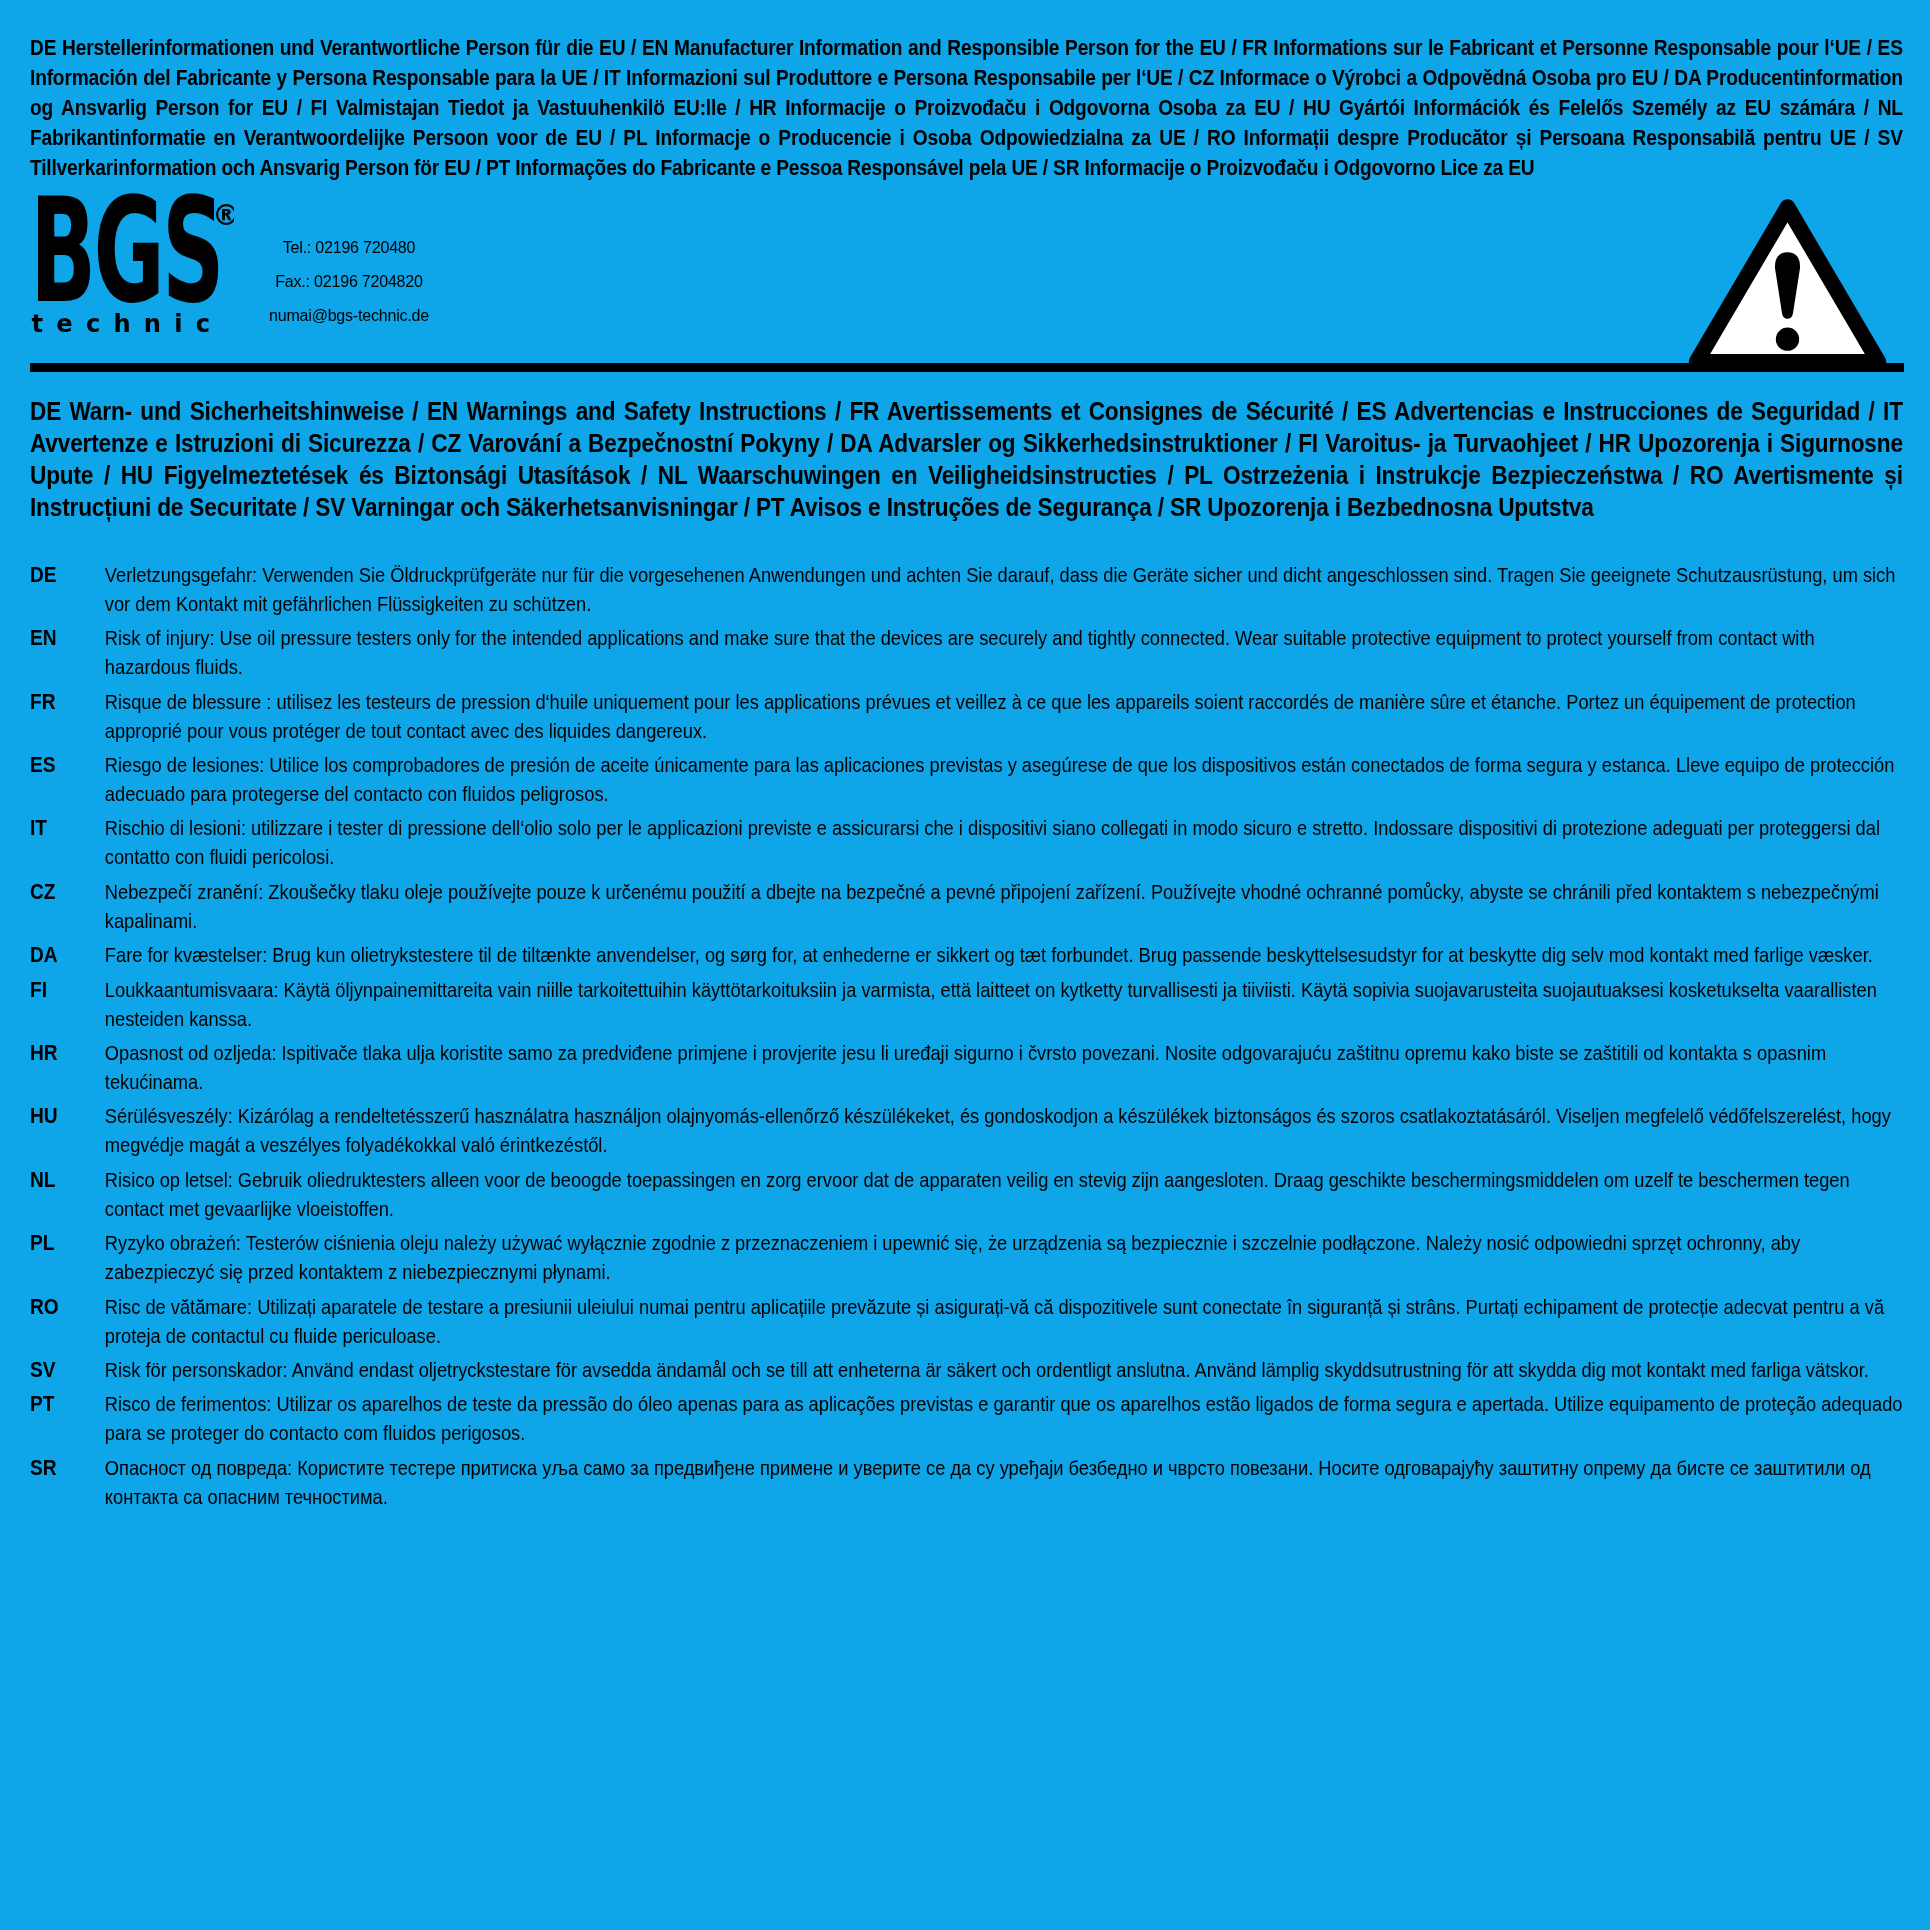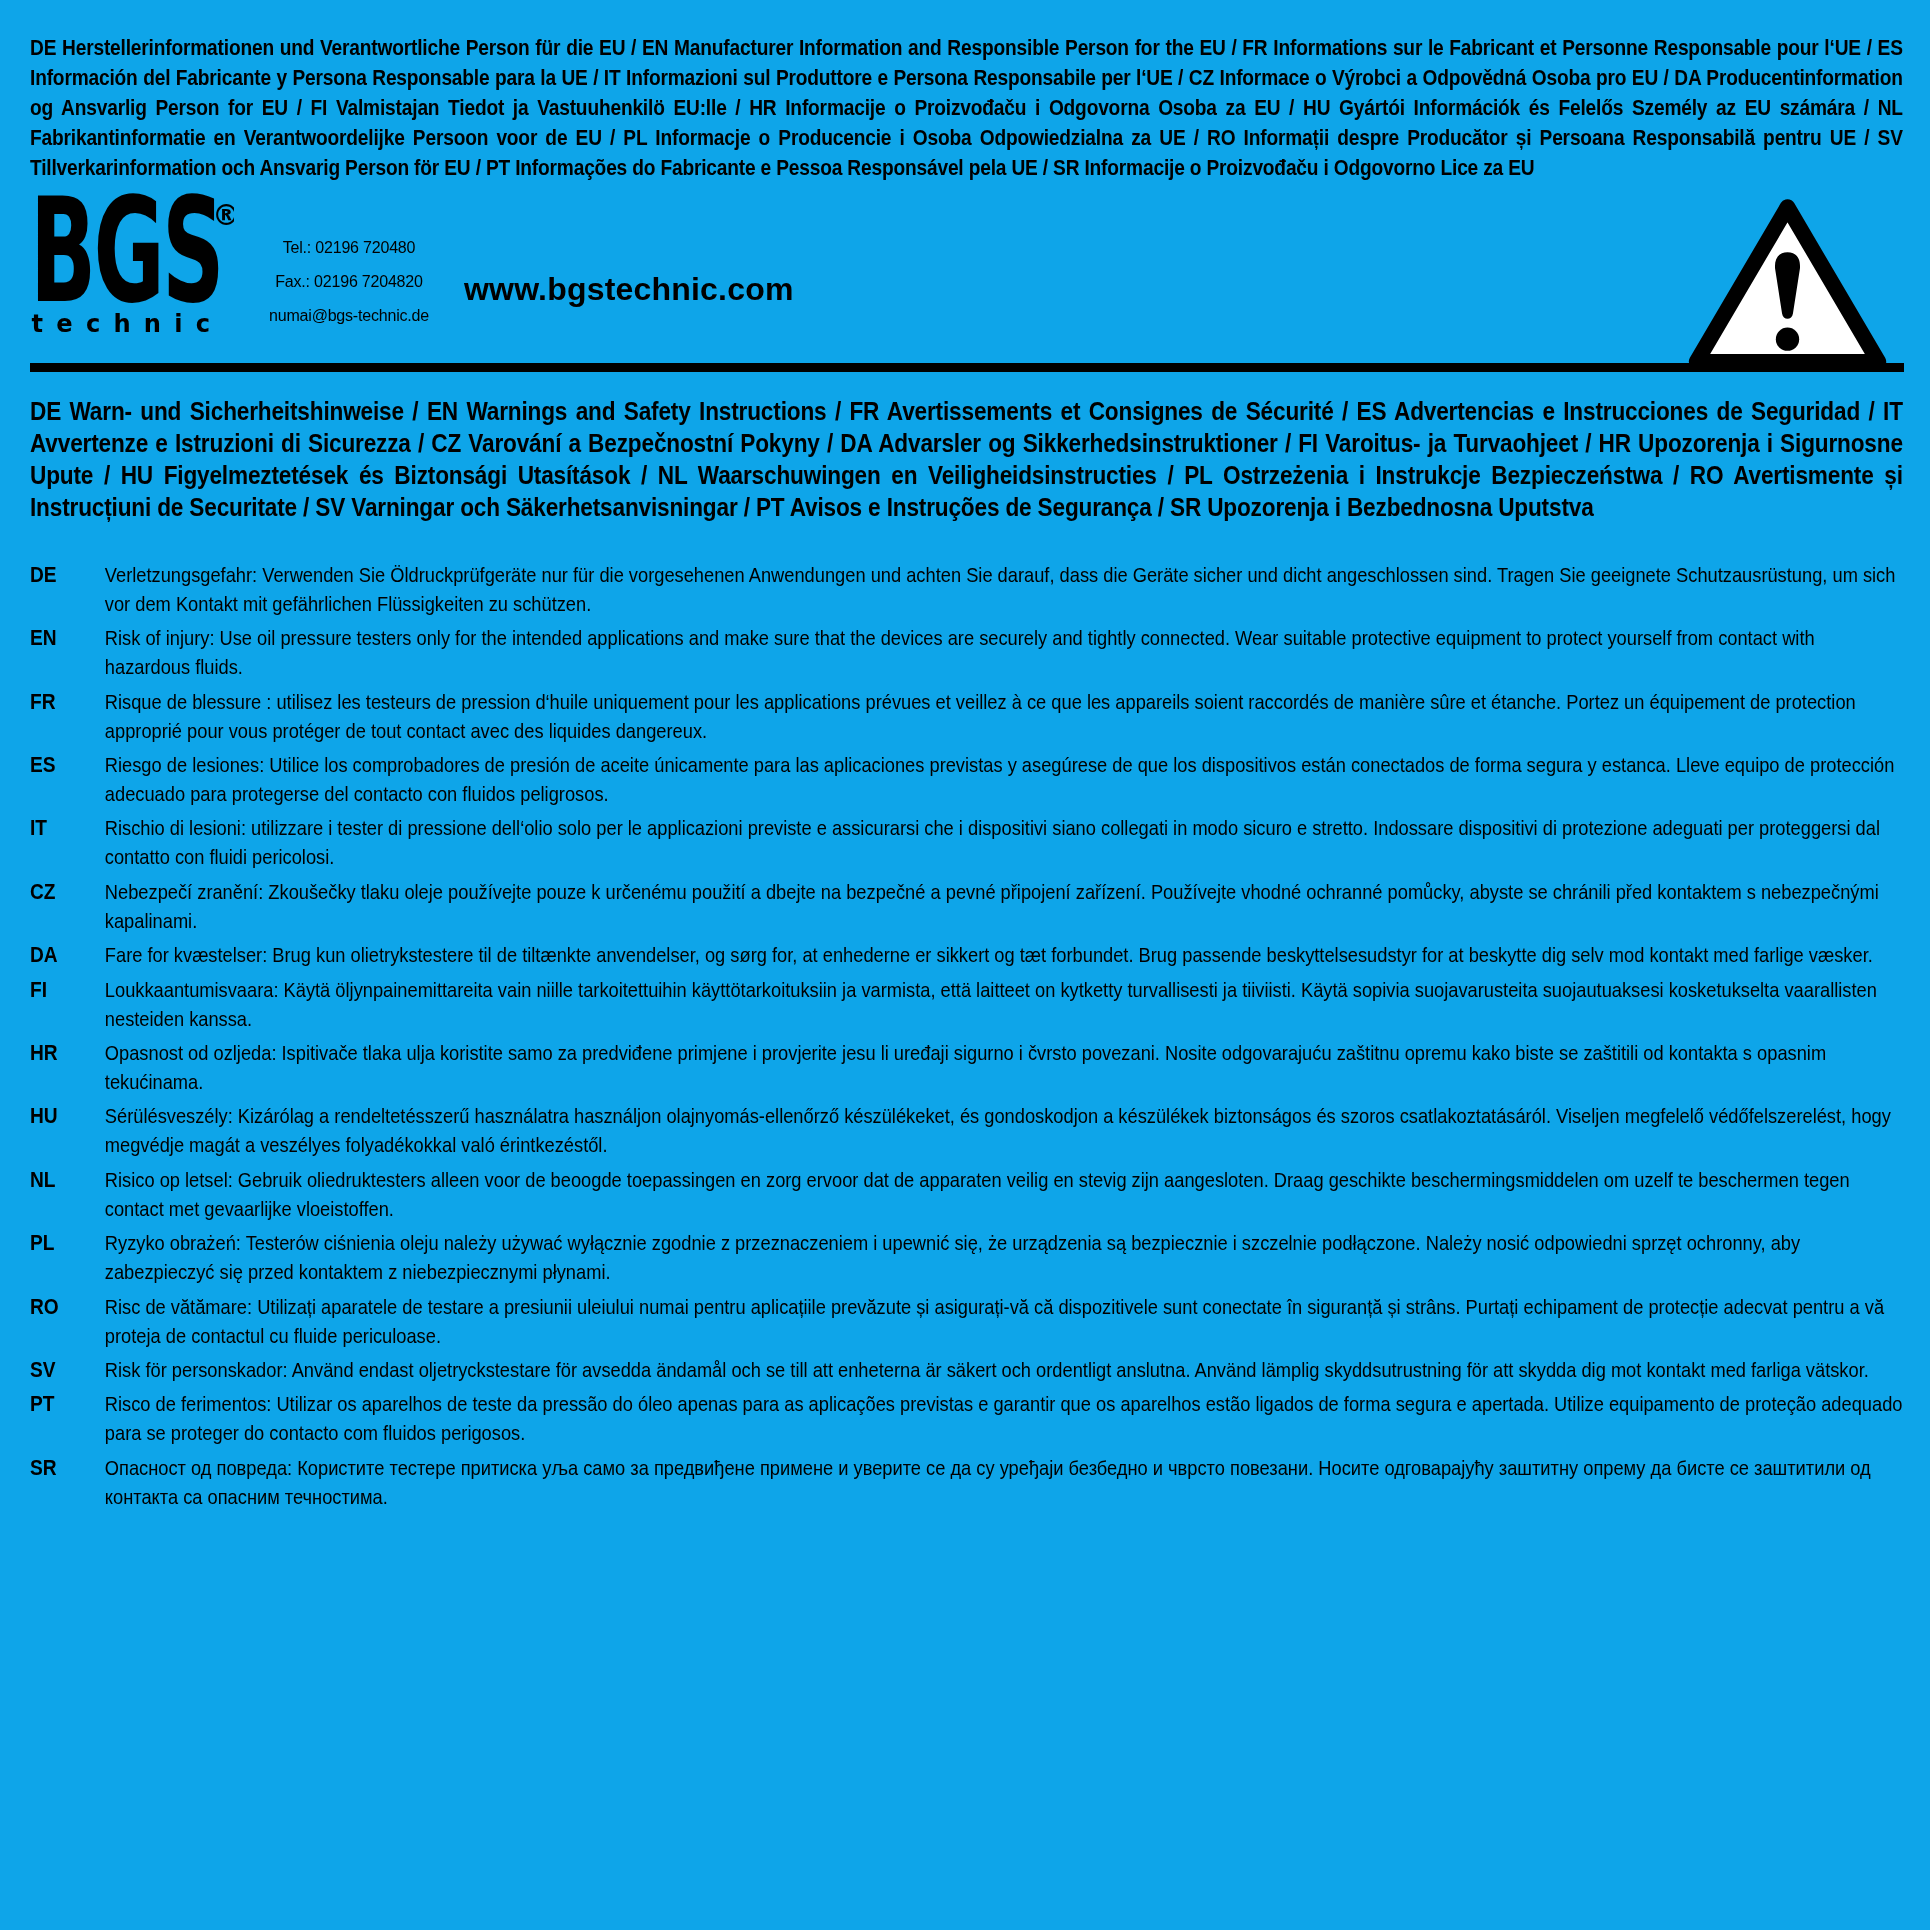--- a/index.html
+++ b/index.html
@@ -74,21 +74,20 @@
         </svg>
       </div>
 
 
       <div class="contact-col">
         <div>Tel.: 02196 720480</div>
         <div>Fax.: 02196 7204820</div>
         <div>numai@bgs-technic.de</div>
       </div>
 
-      <div class="website-col">www.bgstechnic.com</div>
     </div>
 
     <svg class="warning-triangle" viewBox="0 0 256 226">
       <polygon points="128,14 245,213 11,213" fill="#ffffff" stroke="#000000" stroke-width="20" stroke-linejoin="round"></polygon>
       <path d="M128,72 C140,72 145,81 144,93 L135,151 C134,160 122,160 121,151 L112,93 C111,81 116,72 128,72 Z" fill="#000000"></path>
       <circle cx="128" cy="184" r="15" fill="#000000"></circle>
     </svg>
 
     <div class="rule"></div>
   </div>

